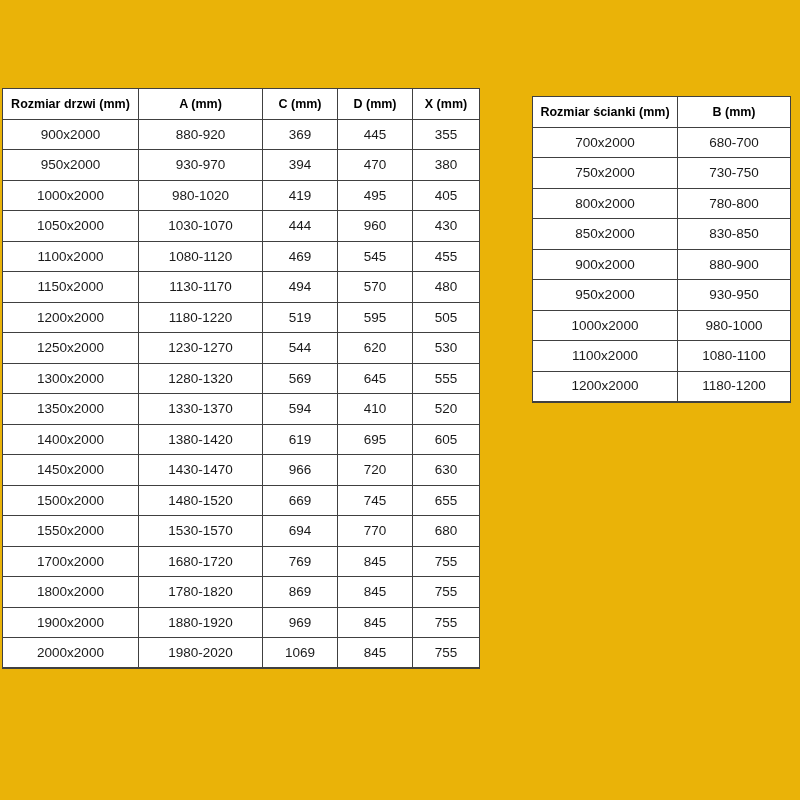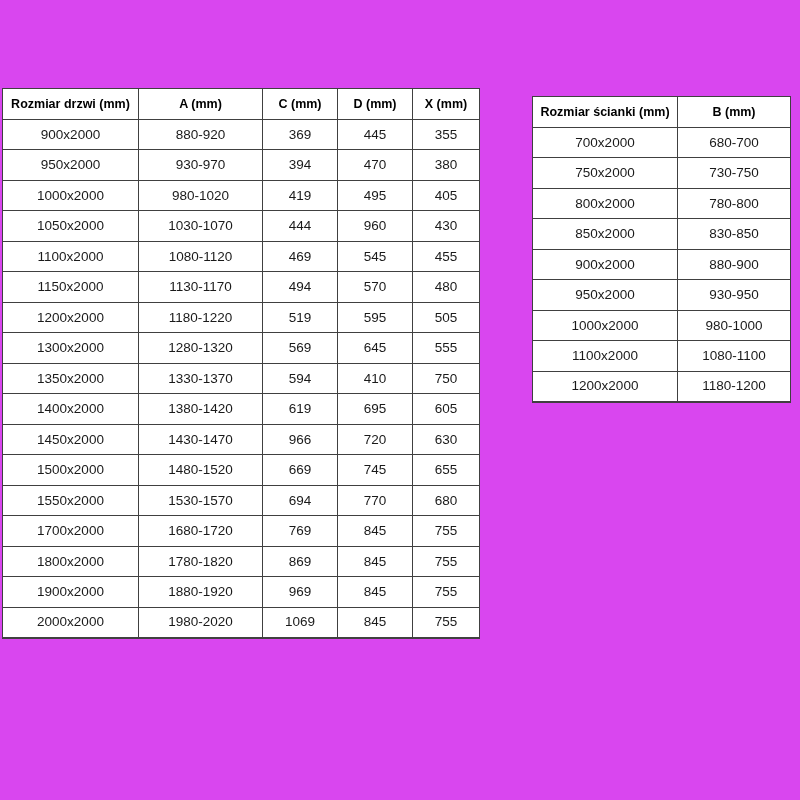--- a/index.html
+++ b/index.html
@@ -3,21 +3,21 @@
 <meta charset="utf-8">
 <style>
   * { margin: 0; padding: 0; box-sizing: border-box; }
   html, body {
     width: 800px; height: 800px;
     background: #ffffff;
     font-family: "Liberation Sans", sans-serif;
     color: #000000;
     overflow: hidden;
   }
-  .canvas { position: relative; width: 800px; height: 800px; background: #d946ef; }
+  .canvas { position: relative; width: 800px; height: 800px; background: #eab308; }
 
   table.spec {
     position: absolute;
     border-collapse: collapse;
     table-layout: fixed;
     background: #ffffff;
   }
   table.spec th, table.spec td {
     border: 1px solid #404040;
     text-align: center;
@@ -106,32 +106,39 @@
           <td>480</td>
         </tr>
         <tr>
           <td>1200x2000</td>
           <td>1180-1220</td>
           <td>519</td>
           <td>595</td>
           <td>505</td>
         </tr>
         <tr>
+          <td>1250x2000</td>
+          <td>1230-1270</td>
+          <td>544</td>
+          <td>620</td>
+          <td>530</td>
+        </tr>
+        <tr>
           <td>1300x2000</td>
           <td>1280-1320</td>
           <td>569</td>
           <td>645</td>
           <td>555</td>
         </tr>
         <tr>
           <td>1350x2000</td>
           <td>1330-1370</td>
           <td>594</td>
           <td>410</td>
-          <td>750</td>
+          <td>520</td>
         </tr>
         <tr>
           <td>1400x2000</td>
           <td>1380-1420</td>
           <td>619</td>
           <td>695</td>
           <td>605</td>
         </tr>
         <tr>
           <td>1450x2000</td>

